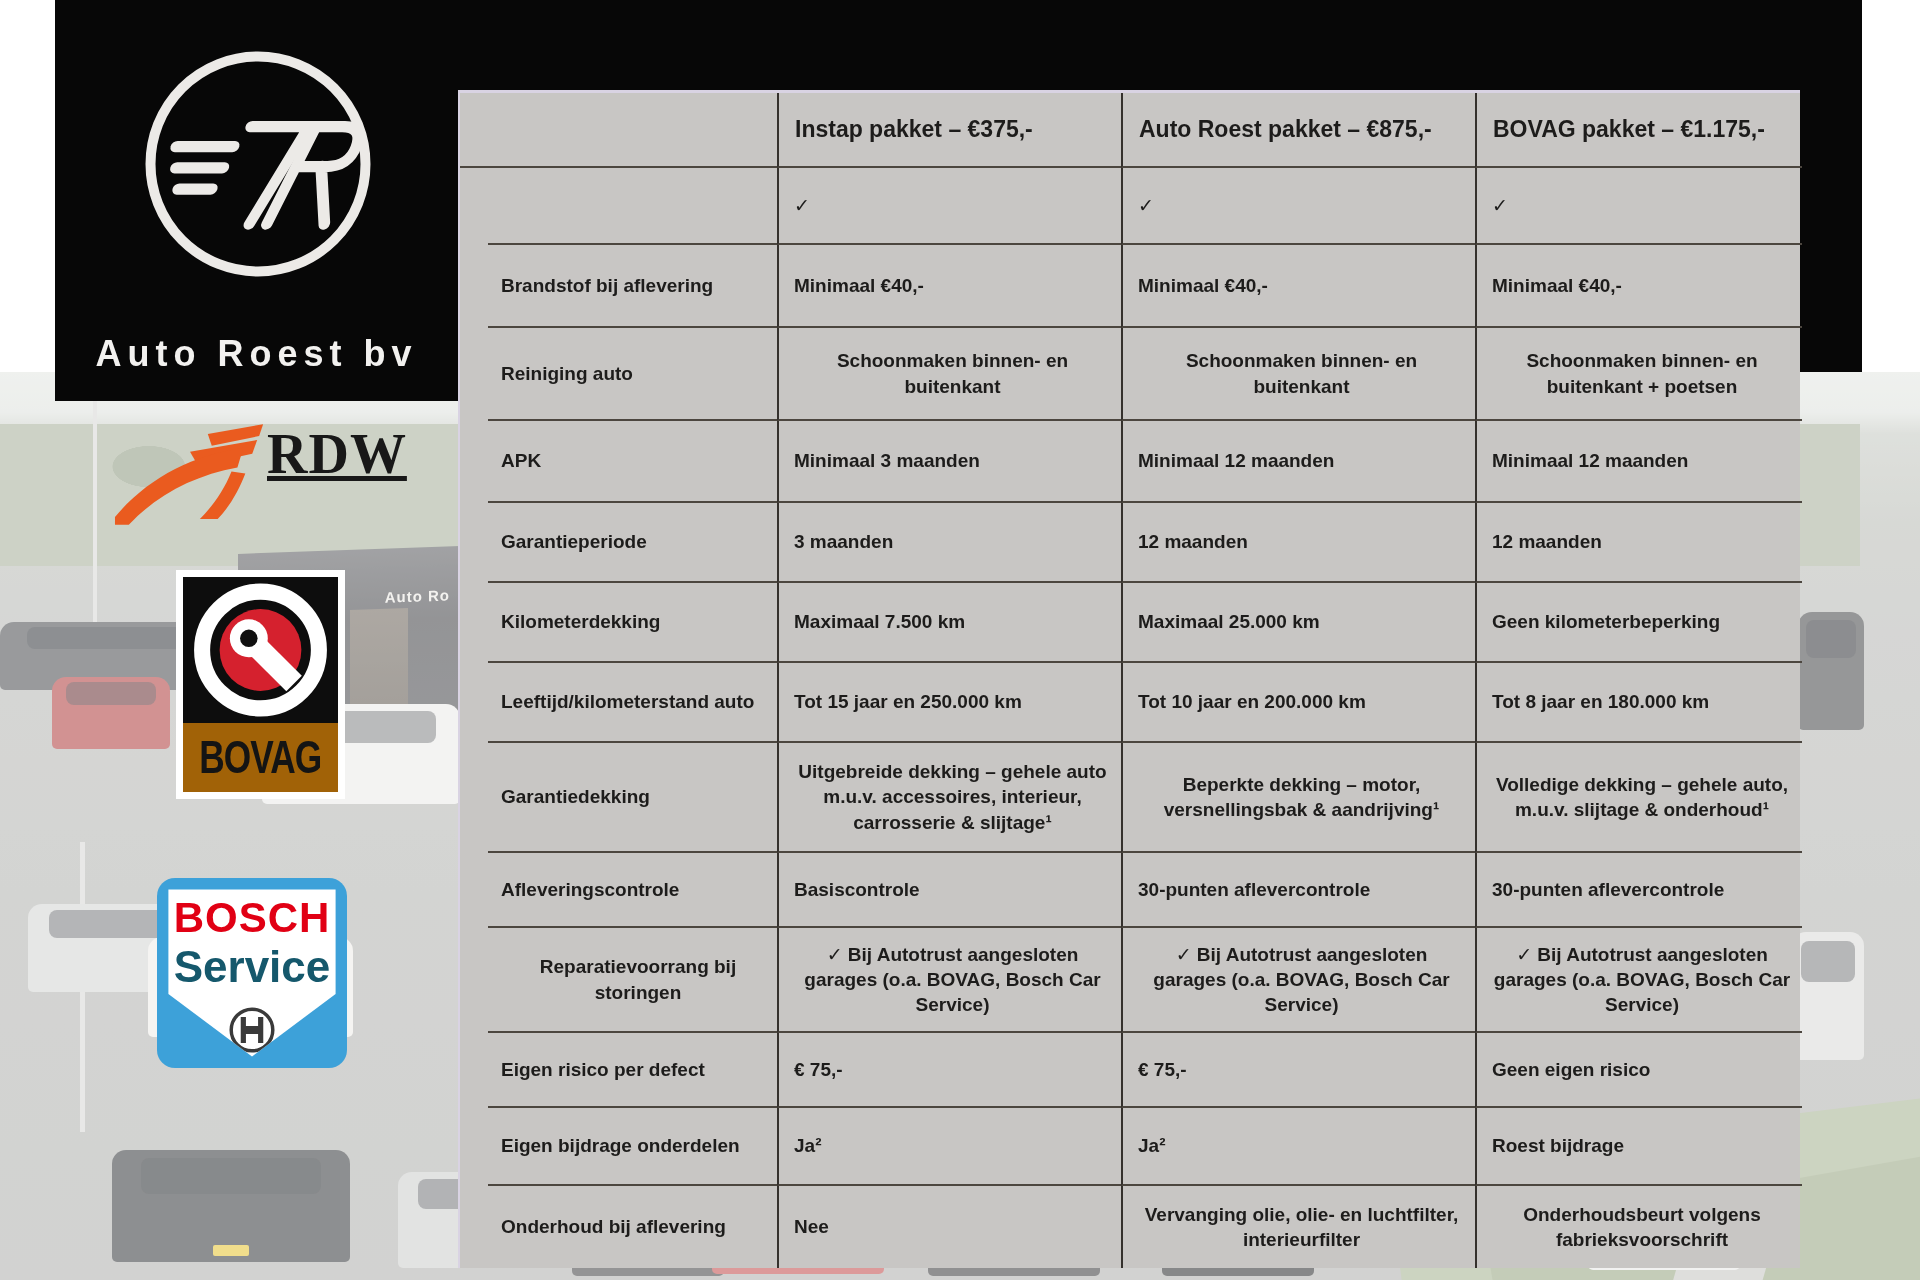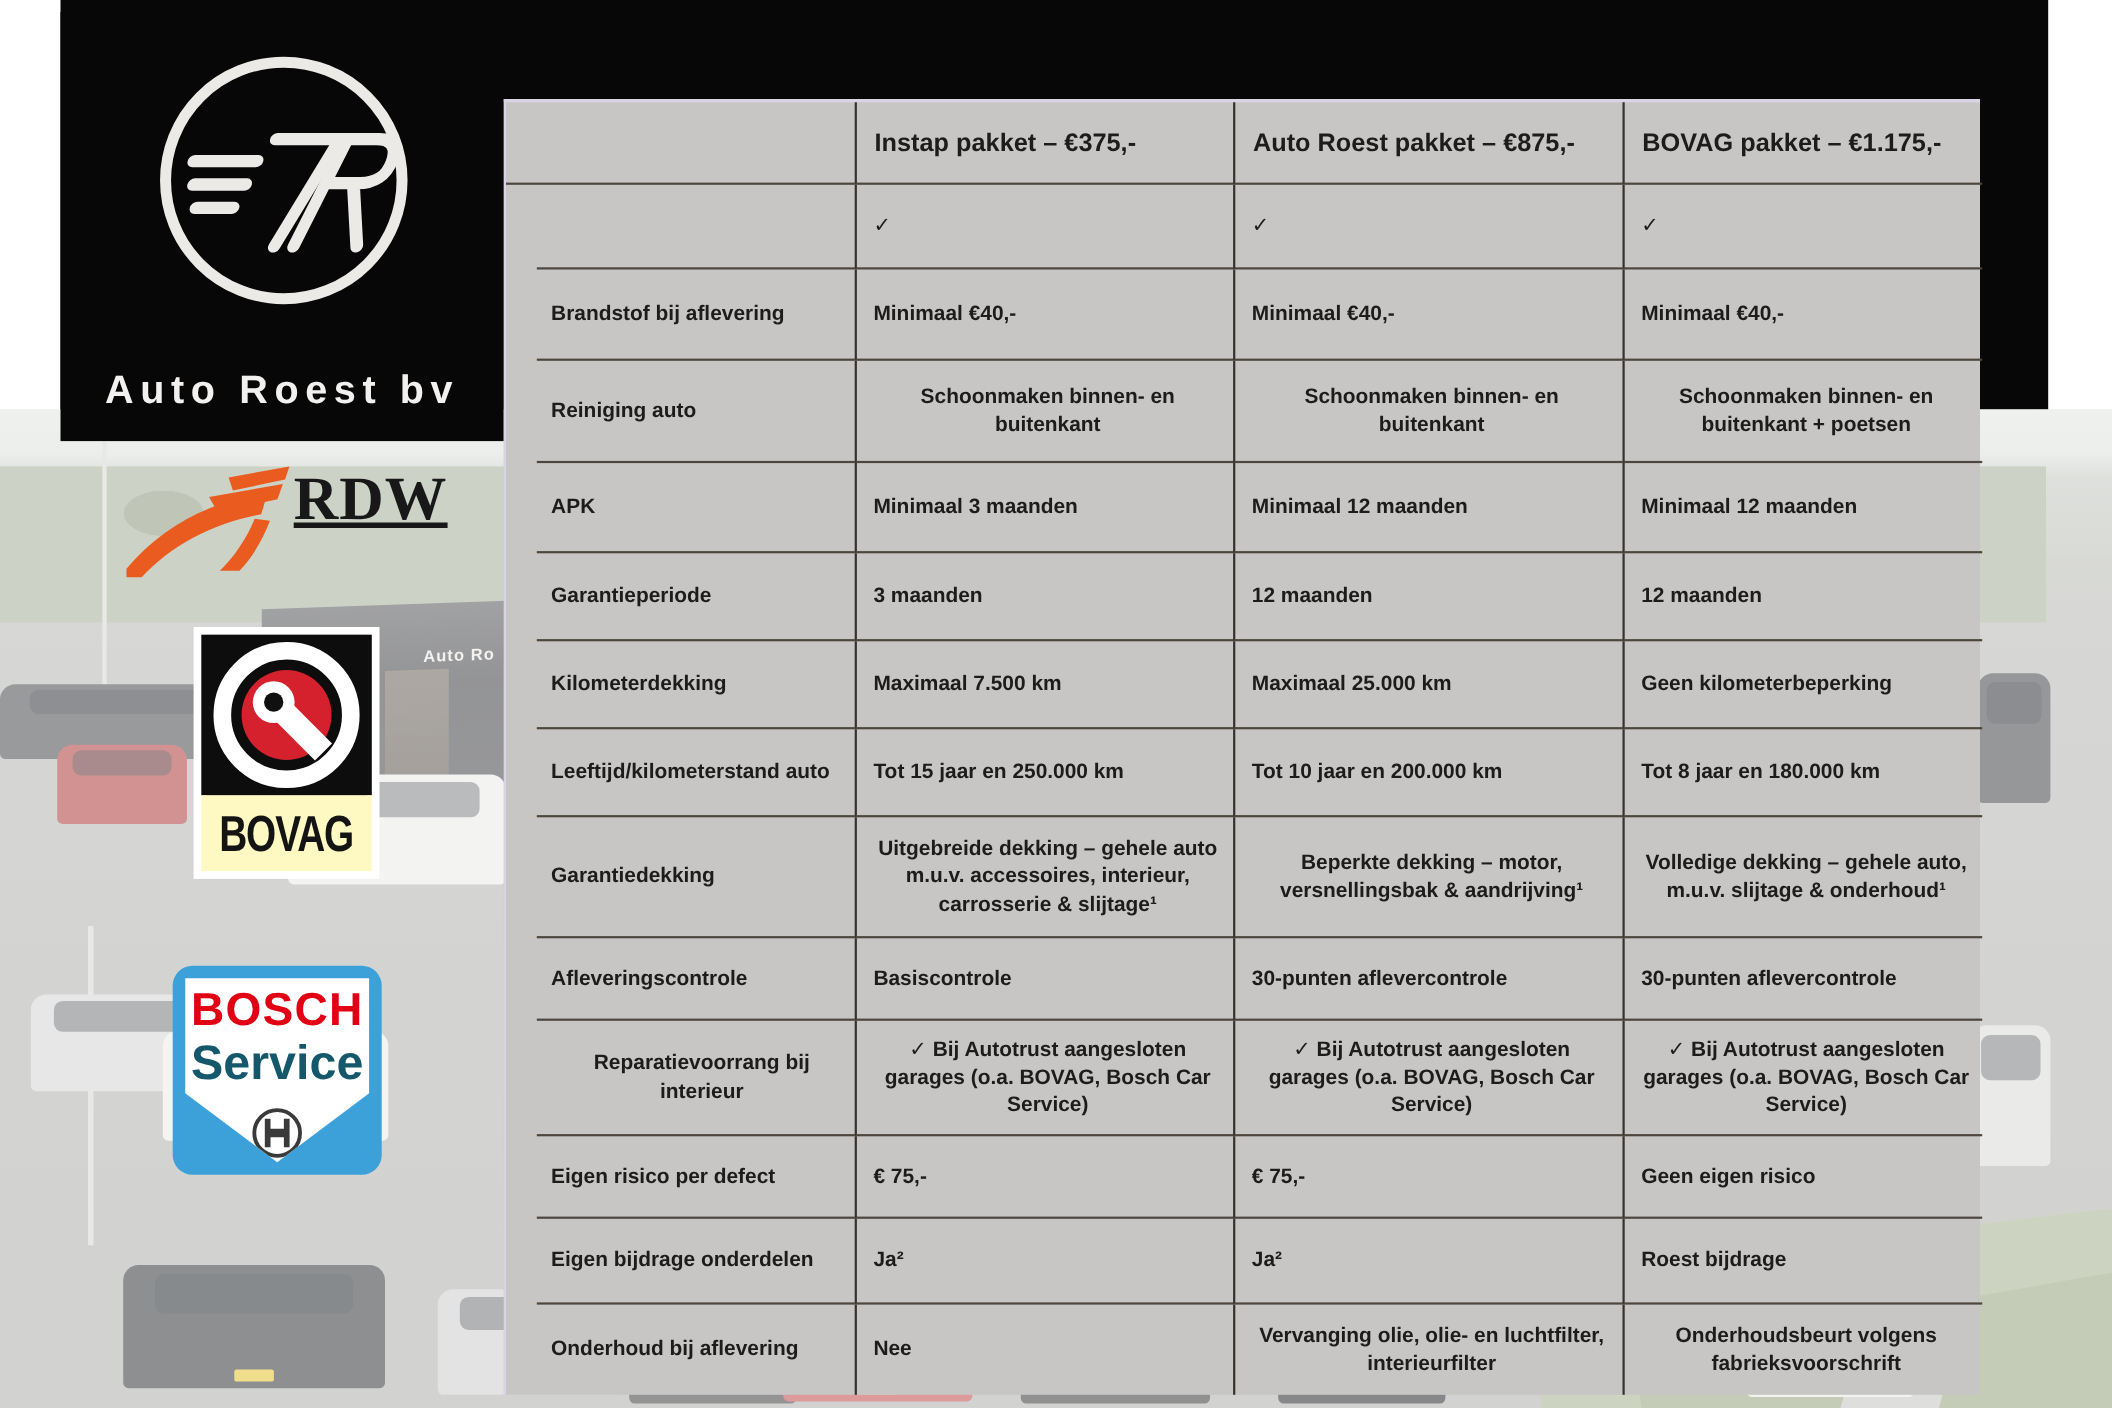--- a/index.html
+++ b/index.html
@@ -52,21 +52,21 @@
   .rdw{position:absolute;left:95px;top:398px;width:330px;height:135px;z-index:5;}
   .rdw svg{position:absolute;left:18px;top:22px;width:158px;height:108px;}
   .rdw-text{position:absolute;left:172px;top:24px;font-family:"Liberation Serif","DejaVu Serif",serif;
             font-size:56px;font-weight:600;color:#181818;letter-spacing:1px;text-decoration:underline;}
 
   
   .bovag{position:absolute;left:176px;top:570px;width:169px;height:229px;background:#ffffff;
          z-index:5;padding:7px;box-sizing:border-box;}
   .bovag-mark{width:100%;height:146px;background:#0d0d0d;}
   .bovag-mark svg{width:100%;height:100%;}
-  .bovag-band{width:100%;height:69px;background:#fef9c3;display:flex;align-items:center;justify-content:center;}
+  .bovag-band{width:100%;height:69px;background:#a16207;display:flex;align-items:center;justify-content:center;}
   .bovag-text{color:#141414;font-size:36px;font-weight:800;letter-spacing:-1px;transform:scale(0.98,1.28);}
 
   
   .bosch{position:absolute;left:157px;top:878px;width:190px;height:190px;background:#3da1d9;
          border-radius:18px;z-index:5;}
   .bosch-shield{position:absolute;inset:0;background:#ffffff;
                 clip-path:polygon(6% 6%,94% 6%,94% 61%,50% 94%,6% 61%);}
   .bosch-word{position:absolute;left:0;top:16px;width:100%;text-align:center;color:#e10014;
               font-size:42px;font-weight:800;letter-spacing:1px;}
   .service-word{position:absolute;left:0;top:64px;width:100%;text-align:center;color:#15586c;
@@ -158,21 +158,21 @@
       <div class="cell val vline">Tot 10 jaar en 200.000 km</div>
       <div class="cell val vline">Tot 8 jaar en 180.000 km</div>
       <div class="cell label">Garantiedekking</div>
       <div class="cell val vline">Uitgebreide dekking – gehele auto m.u.v. accessoires, interieur, carrosserie &amp; slijtage¹</div>
       <div class="cell val vline">Beperkte dekking – motor, versnellingsbak &amp; aandrijving¹</div>
       <div class="cell val vline">Volledige dekking – gehele auto, m.u.v. slijtage &amp; onderhoud¹</div>
       <div class="cell label">Afleveringscontrole</div>
       <div class="cell val vline">Basiscontrole</div>
       <div class="cell val vline">30-punten aflevercontrole</div>
       <div class="cell val vline">30-punten aflevercontrole</div>
-      <div class="cell label">Reparatievoorrang bij interieur</div>
+      <div class="cell label">Reparatievoorrang bij storingen</div>
       <div class="cell val vline">✓ Bij Autotrust aangesloten garages (o.a. BOVAG, Bosch Car Service)</div>
       <div class="cell val vline">✓ Bij Autotrust aangesloten garages (o.a. BOVAG, Bosch Car Service)</div>
       <div class="cell val vline">✓ Bij Autotrust aangesloten garages (o.a. BOVAG, Bosch Car Service)</div>
       <div class="cell label">Eigen risico per defect</div>
       <div class="cell val vline">€ 75,-</div>
       <div class="cell val vline">€ 75,-</div>
       <div class="cell val vline">Geen eigen risico</div>
       <div class="cell label">Eigen bijdrage onderdelen</div>
       <div class="cell val vline">Ja²</div>
       <div class="cell val vline">Ja²</div>

